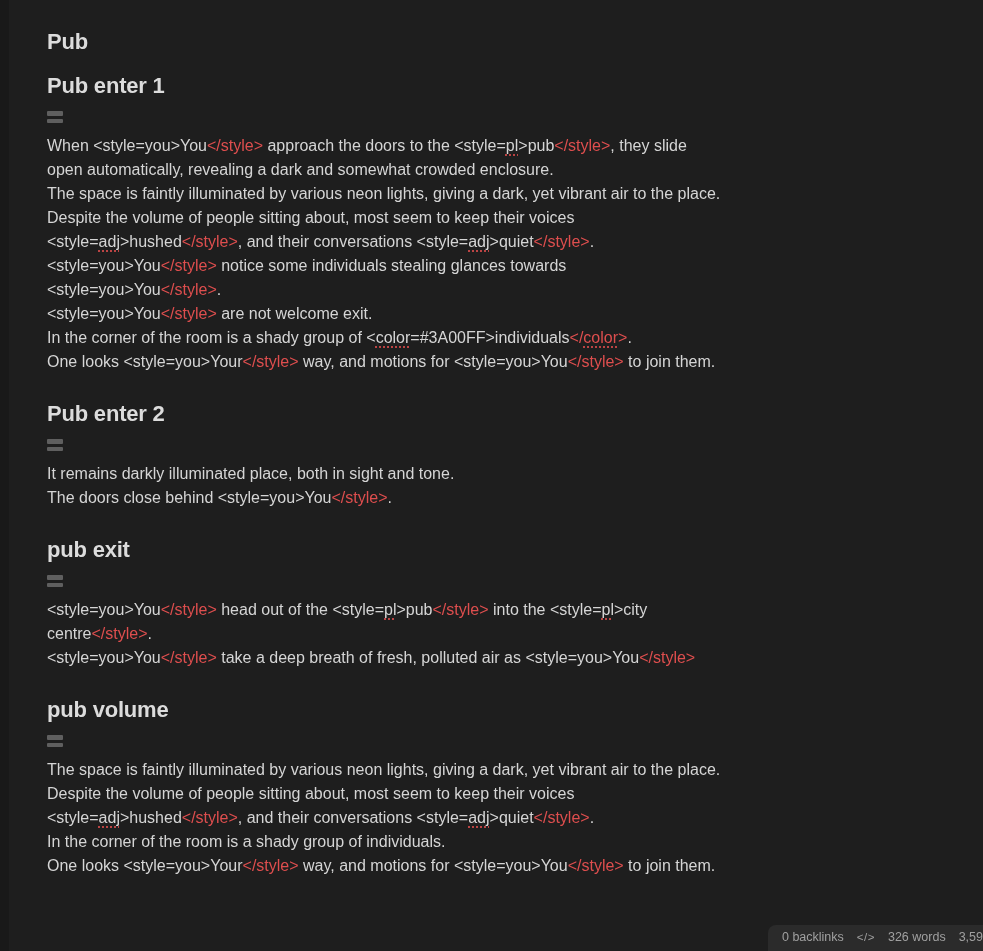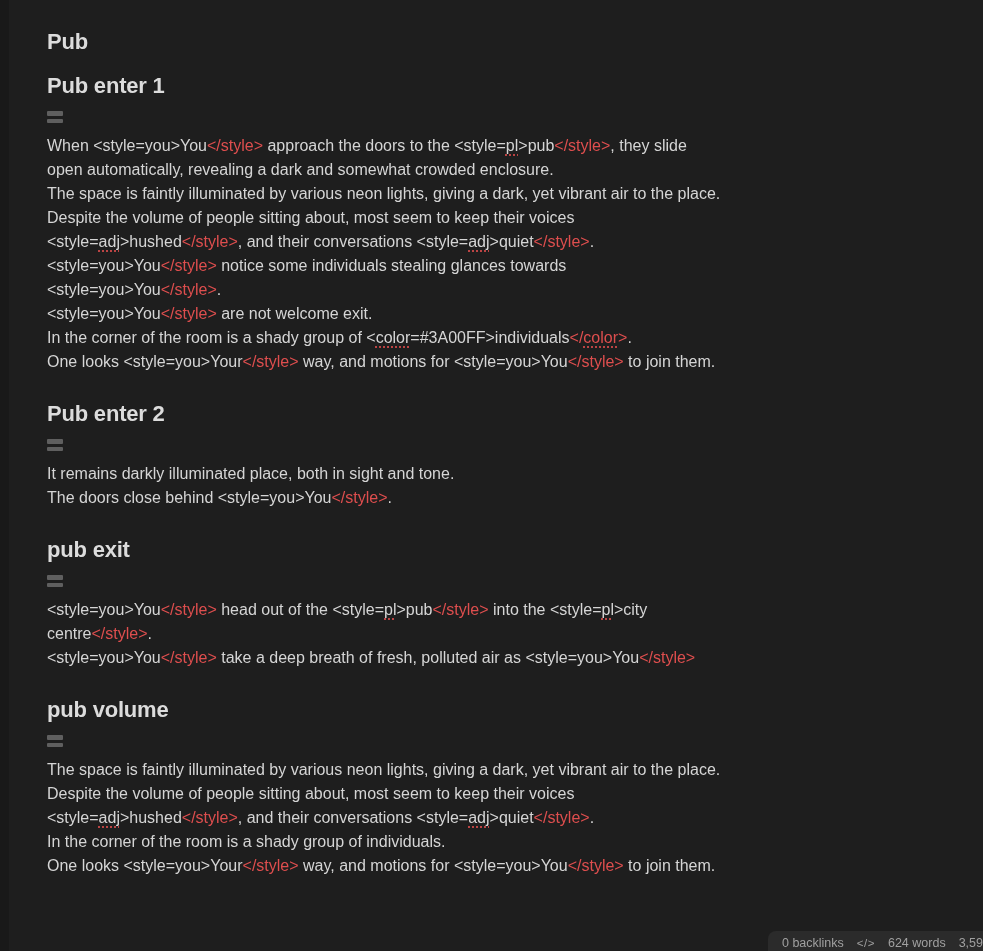--- a/index.html
+++ b/index.html
@@ -62,21 +62,21 @@
     text-decoration: underline dotted #bb4444;
     text-decoration-thickness: 2px;
     text-underline-offset: 3px;
   }
   .status-bar {
     position: fixed;
     right: 0;
     bottom: 0;
     background: #2b2b2b;
     border-top-left-radius: 8px;
-    padding: 5px 0 1px 14px;
+    padding: 5px 0 7px 14px;
     display: flex;
     align-items: flex-end;
     gap: 13px;
     font-size: 12.5px;
     line-height: 14px;
     color: #a0a0a0;
     white-space: nowrap;
   }
   .status-bar .code-icon {
     font-size: 11.5px;
@@ -146,15 +146,15 @@
           <div class="line"><span>In the corner of the room is a shady group of individuals.</span></div>
           <div class="line"><span>One looks &lt;style=you&gt;Your</span><span class="seg-red">&lt;/style&gt;</span><span> way, and motions for &lt;style=you&gt;You</span><span class="seg-red">&lt;/style&gt;</span><span> to join them.</span></div>
         </div>
       </section>
     </div>
 </main>
 
 <div class="status-bar">
   <span>0 backlinks</span>
   <span class="code-icon">&lt;/&gt;</span>
-  <span>624 words</span>
+  <span>326 words</span>
   <span>3,59</span>
 </div>
 
 </body></html>

